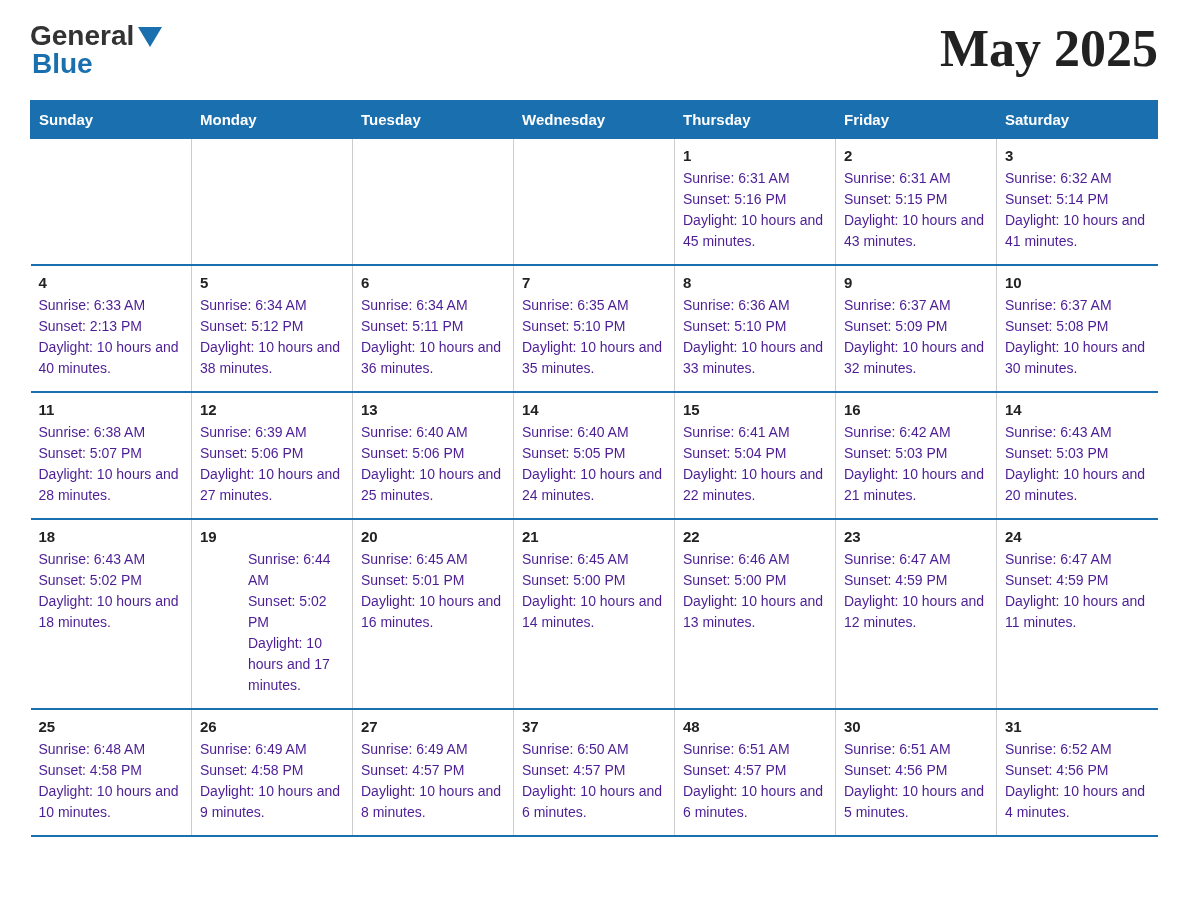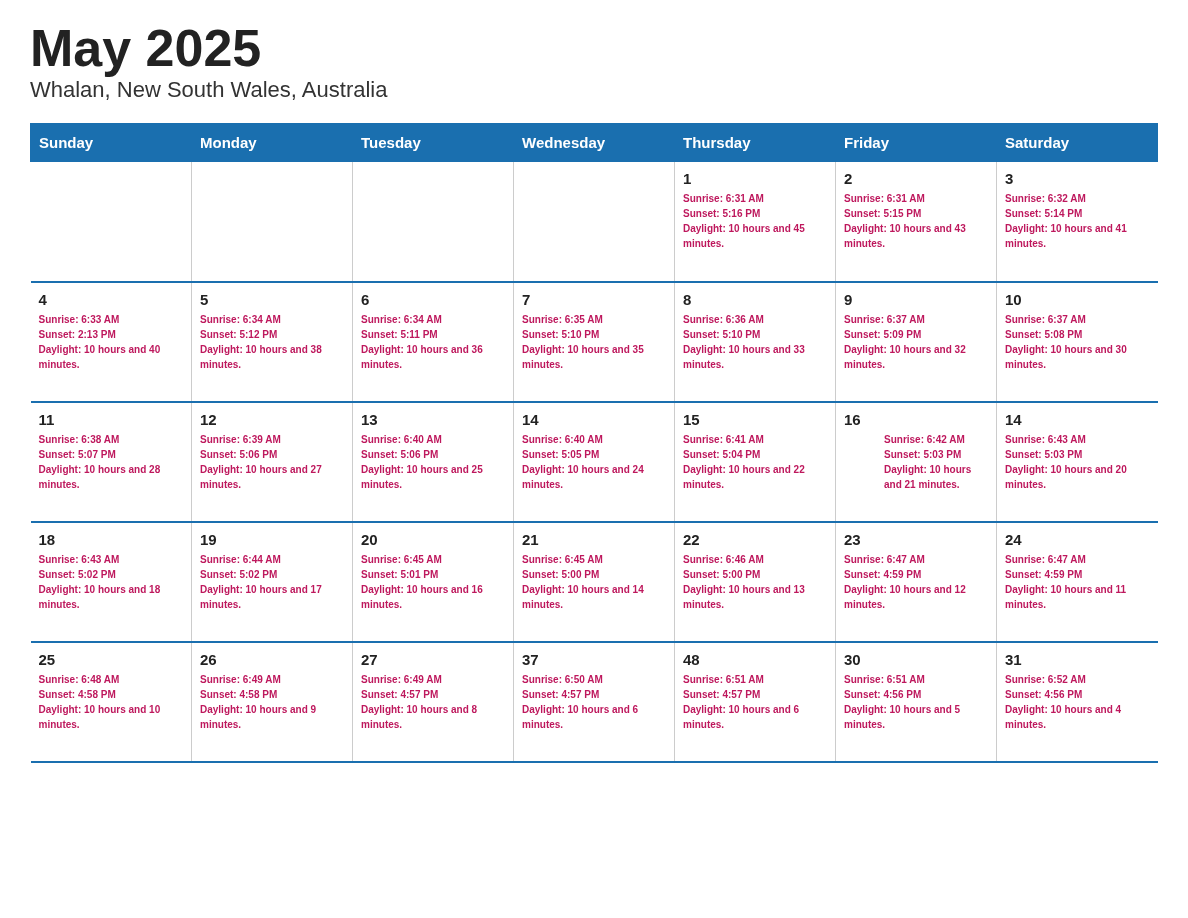--- a/index.html
+++ b/index.html
@@ -24,21 +24,22 @@
       font-size: 28px;
       font-weight: bold;
       color: #333;
     }
     .logo-text-blue {
       font-size: 28px;
       font-weight: bold;
       color: #1a6faf;
     }
     .title-block {
-      text-align: left;
+      text-align: center;
+      font-family: Liberation Serif, serif;
     }
     .title-block h1 {
       font-size: 52px;
       font-weight: bold;
       color: #222;
       line-height: 1.1;
     }
     .title-block h2 {
       font-size: 22px;
       font-weight: normal;
@@ -73,36 +74,45 @@
       border-right: none;
     }
     .day-number {
       font-size: 15px;
       font-weight: bold;
       color: #222;
       display: block;
       margin-bottom: 4px;
     }
     .day-info {
-      font-size: 10px;
-      color: #be185d;
+      font-size: 14px;
+      color: #4c1d95;
       line-height: 1.5;
-      font-weight: bold;
     }
     .empty-cell {
       background: #fff;
     }
   </style>
 </head>
 <body>
 
 <div class="header">
+  <div class="logo">
+    <div style="display:flex;flex-direction:column;align-items:flex-start;">
+      <div style="display:flex;align-items:center;">
+        <span class="logo-text-general">General</span>
+        <div style="display:inline-block;margin-left:4px;margin-top:2px;">
+          <div style="width:0;height:0;border-left:12px solid transparent;border-right:12px solid transparent;border-top:20px solid #1a6faf;"></div>
+        </div>
+      </div>
+      <span class="logo-text-blue" style="margin-top:-4px;margin-left:2px;">Blue</span>
+    </div>
+  </div>
   <div class="title-block">
     <h1>May 2025</h1>
-    <h2>Whalan, New South Wales, Australia</h2>
   </div>
 </div>
 
 <table>
   <thead>
     <tr>
     <th>Sunday</th>
         <th>Monday</th>
         <th>Tuesday</th>
         <th>Wednesday</th>
@@ -206,41 +216,41 @@
 Daylight: 10 hours and 24 minutes.</div>
         </td>
         <td>
           <span class="day-number">15</span>
           <div class="day-info" style="white-space: pre-line;">Sunrise: 6:41 AM
 Sunset: 5:04 PM
 Daylight: 10 hours and 22 minutes.</div>
         </td>
         <td>
           <span class="day-number">16</span>
-          <div class="day-info" style="white-space: pre-line; margin-left: 40px;">Sunrise: 6:42 AM
+          <div class="day-info" style="white-space: pre-line;">Sunrise: 6:42 AM
 Sunset: 5:03 PM
 Daylight: 10 hours and 21 minutes.</div>
         </td>
         <td>
           <span class="day-number">14</span>
           <div class="day-info" style="white-space: pre-line;">Sunrise: 6:43 AM
 Sunset: 5:03 PM
 Daylight: 10 hours and 20 minutes.</div>
         </td>
       </tr>
       <tr>
         <td>
           <span class="day-number">18</span>
           <div class="day-info" style="white-space: pre-line;">Sunrise: 6:43 AM
 Sunset: 5:02 PM
 Daylight: 10 hours and 18 minutes.</div>
         </td>
         <td>
           <span class="day-number">19</span>
-          <div class="day-info" style="white-space: pre-line;">Sunrise: 6:44 AM
+          <div class="day-info" style="white-space: pre-line; margin-left: 48px;">Sunrise: 6:44 AM
 Sunset: 5:02 PM
 Daylight: 10 hours and 17 minutes.</div>
         </td>
         <td>
           <span class="day-number">20</span>
           <div class="day-info" style="white-space: pre-line;">Sunrise: 6:45 AM
 Sunset: 5:01 PM
 Daylight: 10 hours and 16 minutes.</div>
         </td>
         <td>

